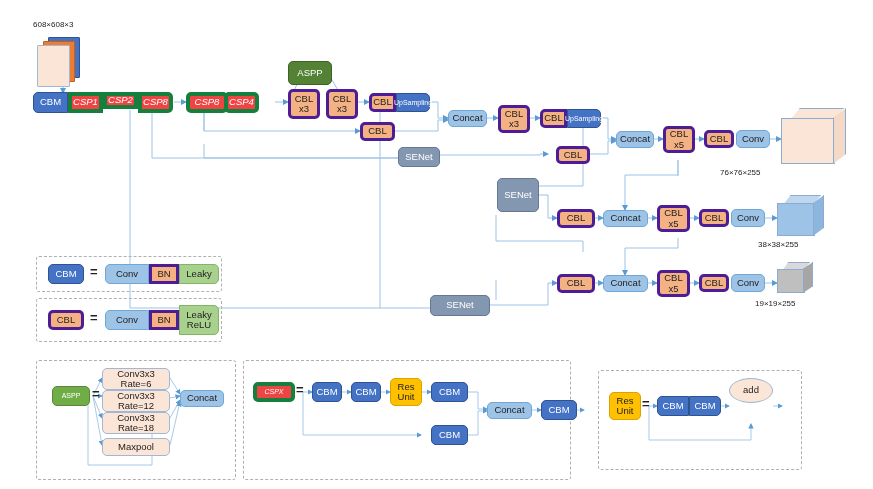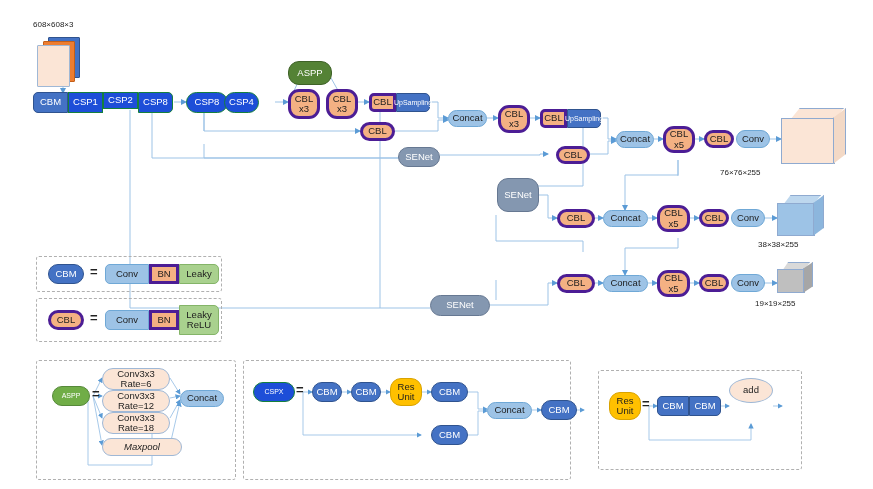--- a/index.html
+++ b/index.html
@@ -2,26 +2,26 @@
 <html><head>
 <meta charset="utf-8">
 <style>
   html,body{margin:0;padding:0;background:#ffffff;}
   body{width:873px;height:489px;position:relative;overflow:hidden;
        font-family:"Liberation Sans","DejaVu Sans",sans-serif;}
   #canvas{position:absolute;left:0;top:0;width:873px;height:489px;}
   svg.wires{position:absolute;left:0;top:0;width:873px;height:489px;pointer-events:none;}
 
   .node{position:absolute;box-sizing:border-box;display:flex;align-items:center;
-        justify-content:center;text-align:center;border-radius:11px;
+        justify-content:center;text-align:center;border-radius:5px;
         font-size:9.5px;line-height:1.08;white-space:pre-line;}
 
   
   .c-orange{background:#f4b183;border:3px solid #4c1d95;color:#1d1d1d;}      
-  .c-darkorange{background:#1d4ed8;border:1px solid #15803d;color:#ffffff;}  
+  .c-darkorange{background:#ef4444;border:4px solid #15803d;color:#ffffff;font-style:italic;}  
   .c-blue{background:#4472c4;border:1px solid #2f538f;color:#ffffff;}        
   .c-ltblue{background:#9dc3e6;border:1px solid #6fa8d6;color:#1d1d1d;}      
   .c-slate{background:#8497b0;border:1px solid #667892;color:#ffffff;}       
   .c-green{background:#548235;border:1px solid #3f6228;color:#ffffff;}       
   .c-ltgreen{background:#a9d18e;border:1px solid #84b468;color:#1d1d1d;}     
   .c-yellow{background:#ffc000;border:1px solid #d9a300;color:#1d1d1d;}      
   .c-peach{background:#fbe5d6;border:1px solid #9fb8d6;color:#1d1d1d;}       
   .c-ellipse{background:#fbe5d6;border:1px solid #9fb8d6;color:#1d1d1d;border-radius:50%;}
   .c-green-s{background:#70ad47;border:1px solid #56893a;color:#ffffff;}
 
@@ -259,21 +259,21 @@
     </g>
   </svg>
   <div class="node c-green-s tiny" style="left:52px;top:386px;width:38px;height:20px;">ASPP</div>
   <div class="eq" style="left:92px;top:386px;">=</div>
   <div class="node c-peach" style="left:102px;top:368px;width:68px;height:22px;">Conv3x3
 Rate=6</div>
   <div class="node c-peach" style="left:102px;top:390px;width:68px;height:22px;">Conv3x3
 Rate=12</div>
   <div class="node c-peach" style="left:102px;top:412px;width:68px;height:22px;">Conv3x3
 Rate=18</div>
-  <div class="node c-peach" style="left:102px;top:438px;width:80px;height:18px;font-style:italic;">Maxpool</div>
+  <div class="node c-peach" style="left:102px;top:438px;width:68px;height:18px;">Maxpool</div>
   <div class="node c-ltblue" style="left:180px;top:390px;width:44px;height:17px;">Concat</div>
 
   <div class="frame" style="left:243px;top:360px;width:328px;height:120px;"></div>
   <svg class="wires" style="left:0;top:0;" viewBox="0 0 873 489">
     <g stroke="#9dc3e6" stroke-width="0.9" fill="none" marker-end="url(#ah)">
       <path d="M303,392 L312,392"></path>
       <path d="M342,392 L351,392"></path>
       <path d="M381,392 L390,392"></path>
       <path d="M422,392 L431,392"></path>
       <path d="M303,392 L303,435 L421,435"></path>

